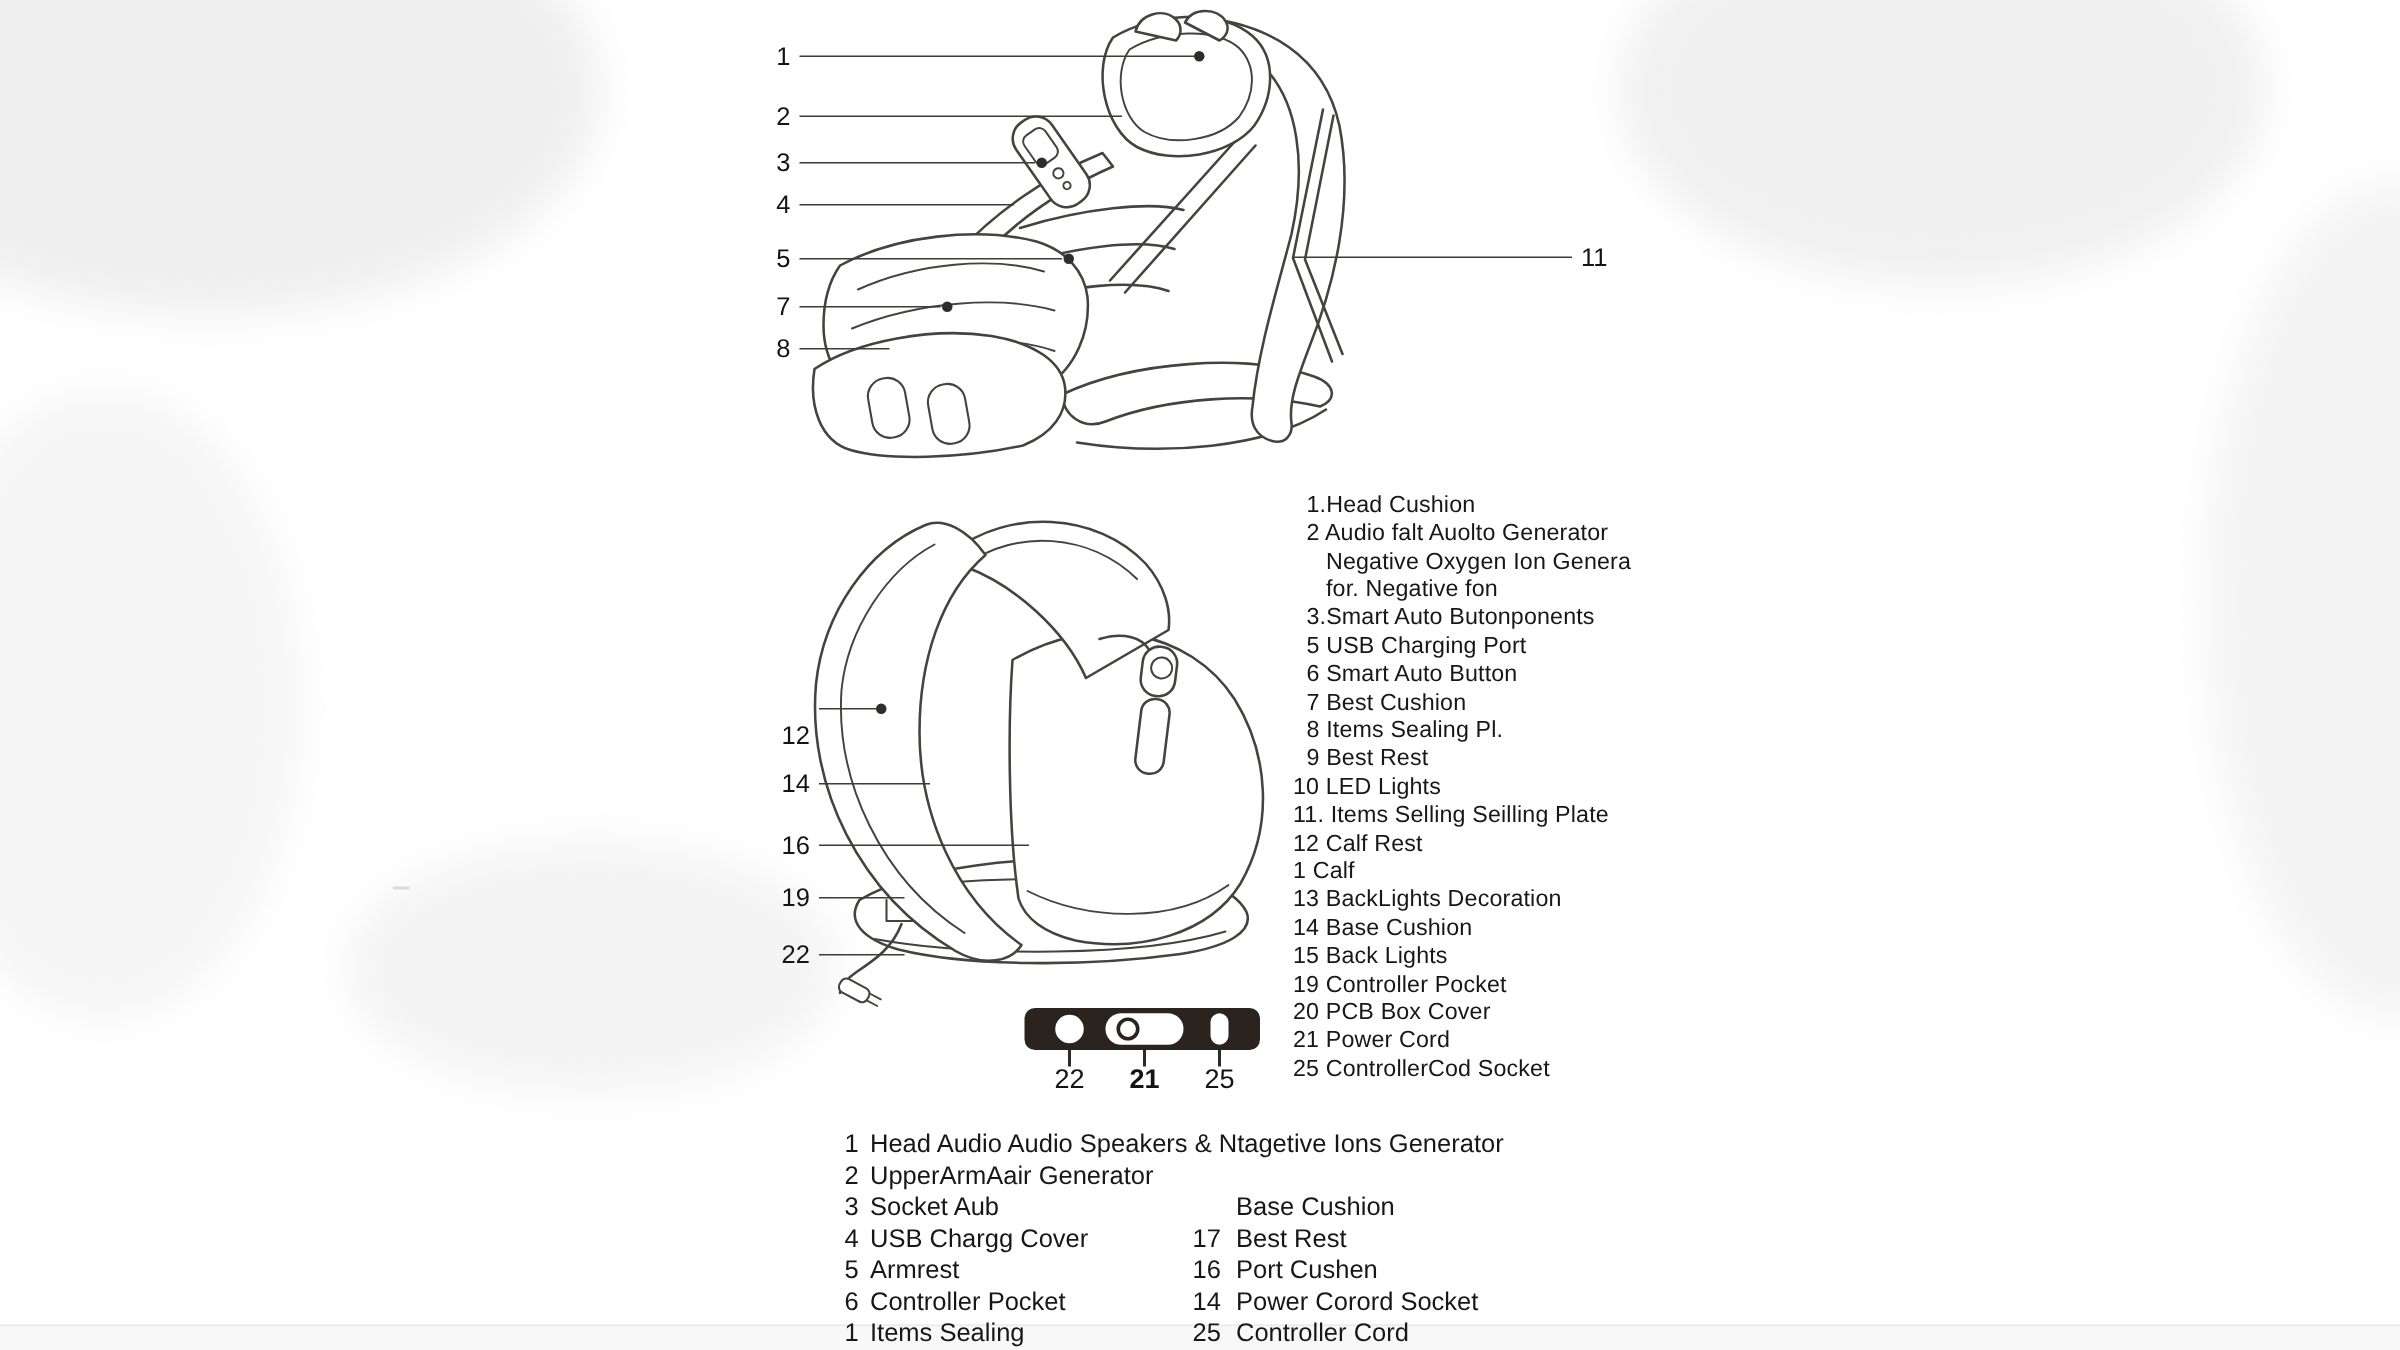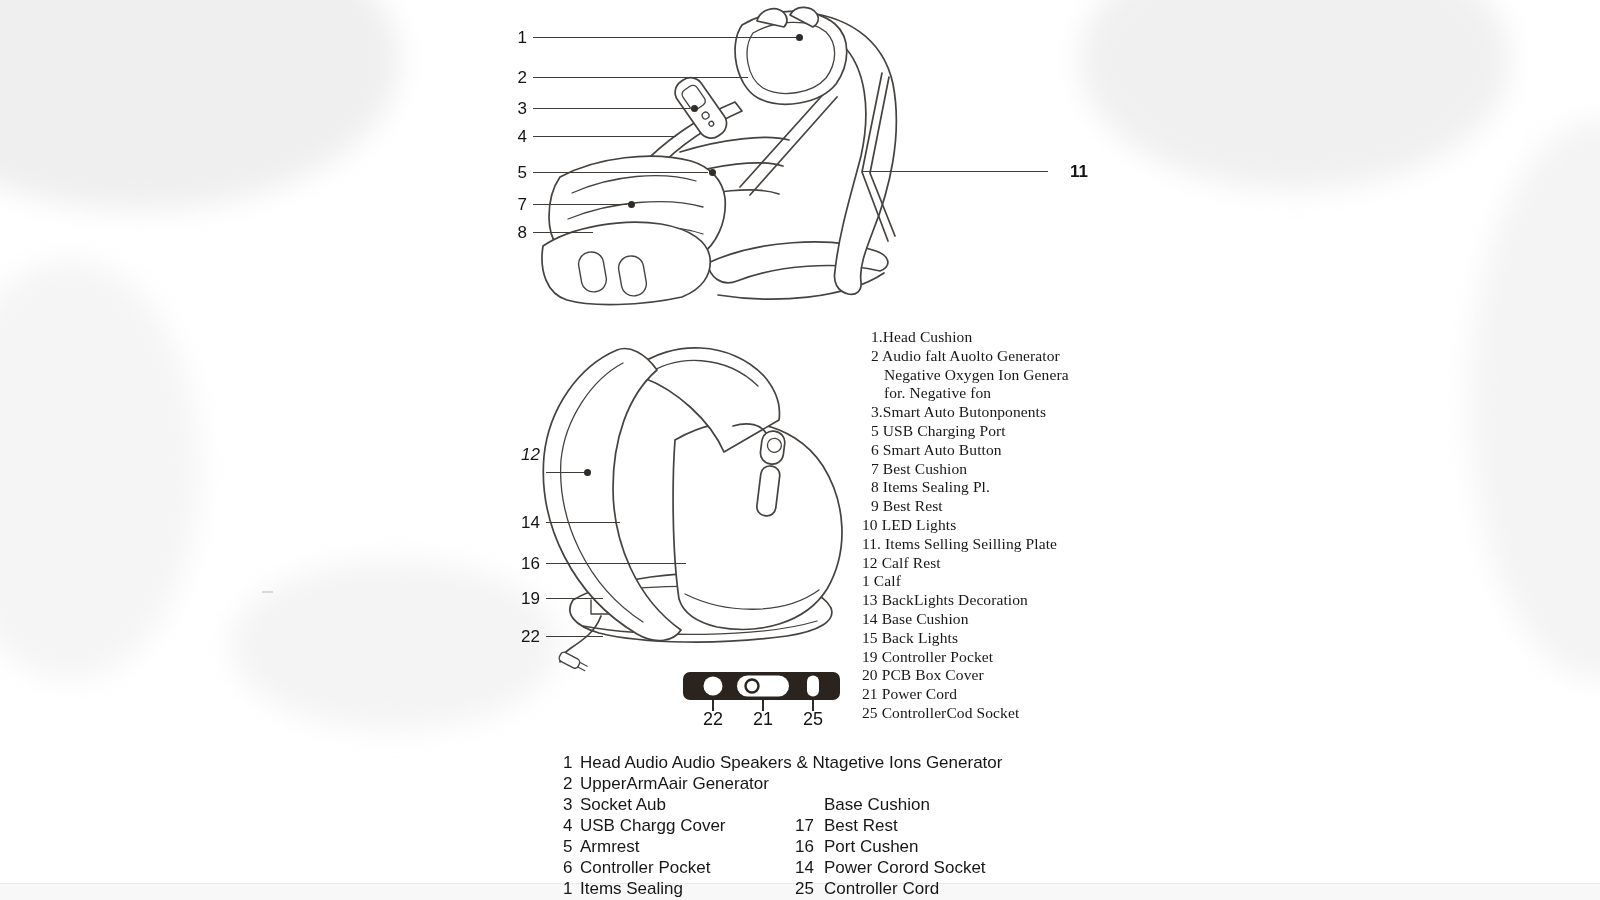--- a/index.html
+++ b/index.html
@@ -11,26 +11,26 @@
   .sm-tl{left:-120px;top:-90px;width:520px;height:300px;background:#efefef;}
   .sm-l {left:-60px;top:260px;width:260px;height:420px;background:#f5f5f5;}
   .sm-tr{left:1080px;top:-70px;width:430px;height:260px;background:#f0f0f0;}
   .sm-r {left:1470px;top:120px;width:260px;height:560px;background:#f4f4f4;}
   .sm-bl{left:230px;top:560px;width:330px;height:170px;background:#f4f4f4;}
   .bottom-strip{position:absolute;left:0;top:883px;width:1600px;height:17px;background:#f8f8f8;border-top:1px solid #eaeaea;}
   .tiny-dash{position:absolute;left:262px;top:591px;width:11px;height:2px;background:#d9d9d9;}
 
   
   .callout-label{position:absolute;width:34px;font-size:17px;line-height:20px;color:#141414;text-align:right;}
-  .callout-label.left-align{text-align:right;font-weight:bold;}
+  .callout-label.left-align{text-align:left;}
   .leader{position:absolute;height:0;border-top:1.6px solid #3e3b38;}
   .dot{position:absolute;width:7px;height:7px;border-radius:50%;background:#2f2c29;}
 
   
-  .r-list{position:absolute;left:862px;top:328px;width:230px;font-size:15.5px;line-height:18.8px;letter-spacing:0.1px;white-space:nowrap;font-family:Liberation Serif, serif;}
+  .r-list{position:absolute;left:862px;top:328px;width:230px;font-size:15.5px;line-height:18.8px;letter-spacing:0.1px;white-space:nowrap;}
   .r-row.ind1{padding-left:9px;}
   .r-row.ind2{padding-left:22px;}
 
   
   .b-list{position:absolute;font-size:17px;line-height:21px;white-space:nowrap;}
   .b-left{left:563px;top:752px;}
   .b-right{left:795px;top:794px;}
   .b-row{display:flex;}
   .b-left .b-num{width:17px;flex:none;}
   .b-right .b-num{width:29px;flex:none;}
@@ -134,21 +134,21 @@
         <rect x="236" y="128" width="19" height="50" rx="9" fill="#ffffff"></rect>
       </g>
       <path d="M76,278 C70,294 58,302 46,310 C40,314 36,319 35,324"></path>
       <g transform="rotate(28 44 322)">
         <rect x="34" y="317" width="21" height="10" rx="4" stroke-width="1.4" fill="#ffffff"></rect>
         <path stroke-width="1.2" d="M55,319 L63,319 M55,324 L63,324"></path>
       </g>
     </g>
   </svg>
 
-  <div class="callout-label" style="left:506px;top:445px;font-style:italic;">12</div>
+  <div class="callout-label" style="left:506px;top:481px;">12</div>
   <div class="leader" style="left:546px;top:472px;width:40px;"></div>
   <div class="dot" style="left:584px;top:469px;"></div>
 
   <div class="callout-label" style="left:506px;top:513px;">14</div>
   <div class="leader" style="left:546px;top:522px;width:74px;"></div>
 
   <div class="callout-label" style="left:506px;top:554px;">16</div>
   <div class="leader" style="left:546px;top:563px;width:140px;"></div>
 
   <div class="callout-label" style="left:506px;top:589px;">19</div>
@@ -161,21 +161,21 @@
     <rect x="5" y="4" width="157" height="28" rx="7" fill="#2b241e"></rect>
     <circle cx="35" cy="18" r="9.5" fill="#ffffff"></circle>
     <rect x="59" y="7.5" width="52" height="21" rx="10.5" fill="#ffffff"></rect>
     <circle cx="74" cy="18" r="6.5" fill="#ffffff" stroke="#2b241e" stroke-width="2.4"></circle>
     <rect x="129" y="7.5" width="12" height="21" rx="6" fill="#ffffff"></rect>
   </svg>
   <div class="tick" style="left:712px;"></div>
   <div class="tick" style="left:762px;"></div>
   <div class="tick" style="left:812px;"></div>
   <div class="panel-num" style="left:693px;">22</div>
-  <div class="panel-num" style="left:743px;">21</div>
+  <div class="panel-num" style="left:743px;font-weight:bold;">21</div>
   <div class="panel-num" style="left:793px;">25</div>
 
   <div class="r-list">
 
       <div class="r-row ind1">1.Head Cushion</div>
 
       <div class="r-row ind1">2 Audio falt Auolto Generator</div>
 
       <div class="r-row ind2">Negative Oxygen Ion Genera</div>
 

